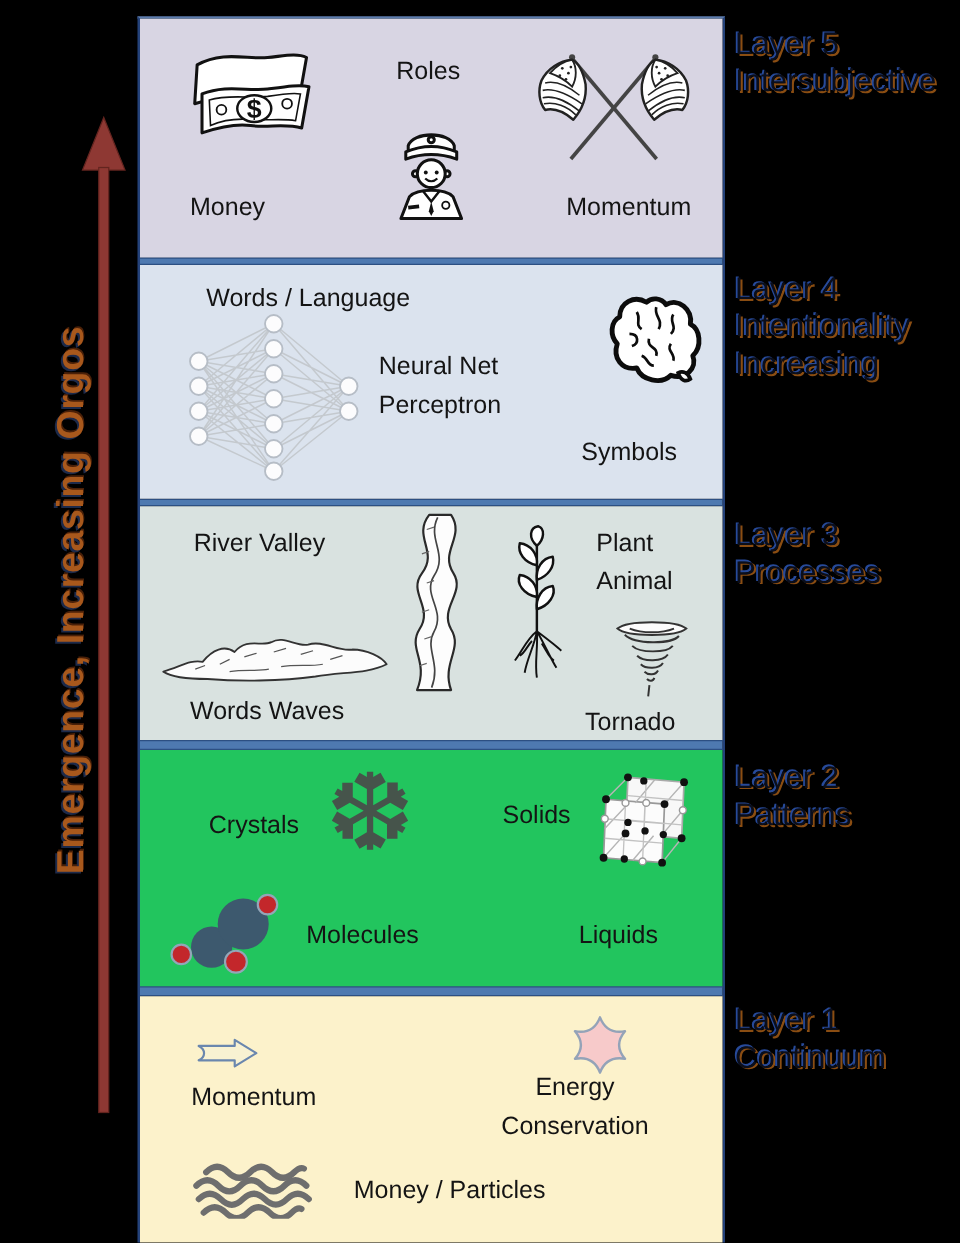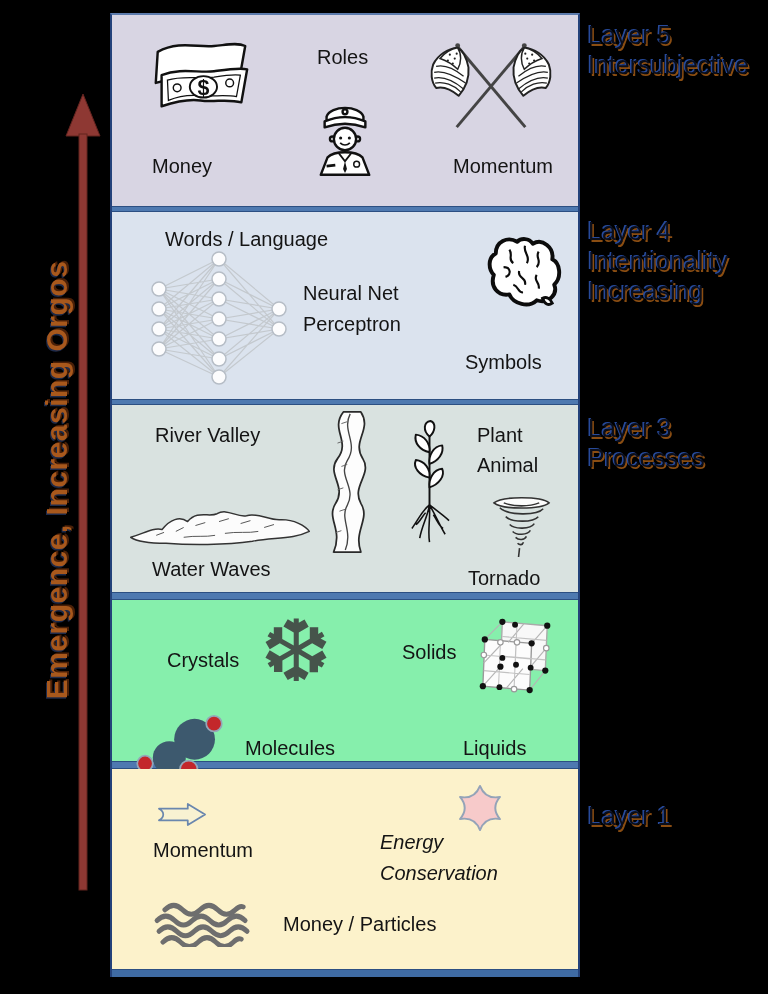--- a/index.html
+++ b/index.html
@@ -20,38 +20,38 @@
   
   .diagram{
     position:absolute;left:110px;top:13px;width:466px;
     border-left:2px solid #24427a;border-right:2px solid #24427a;
     border-top:2px solid #5c7bac;
   }
   .band{position:relative;}
   .band-l5{height:191px;background:#d8d5e3;}
   .band-l4{height:187px;background:#dbe3ee;}
   .band-l3{height:187px;background:#d9e2e0;}
-  .band-l2{height:161px;background:#86efac;}
+  .band-l2{height:189px;background:#22c55e;}
   .band-l1{height:200px;background:#fcf2cb;}
   .divider{height:4px;background:#4e79b0;border-top:1px solid #2c4f82;border-bottom:1px solid #2c4f82;}
   .divider-thick{height:6px;background:#4e79b0;border-top:1px solid #2c4f82;border-bottom:1px solid #2c4f82;}
   .bottom-bar{height:7px;background:#3f6ba3;border-top:1px solid #2c4f82;}
 
   .itext{position:absolute;font-size:20px;color:#141414;white-space:nowrap;line-height:27px;}
   .icn{position:absolute;}
 
   
   .rlabel{
     position:absolute;left:588px;width:176px;
     font-size:25px;line-height:30px;color:#0b0e1a;white-space:nowrap;
     text-shadow:-1.5px -1px 0 #274a9a,1.5px 1.5px 0 #8a4d12;
   }
 
   .snowflake{position:absolute;font-family:"DejaVu Sans",sans-serif;font-size:86px;line-height:86px;color:#46544b;}
-  .centered{text-align:left;font-style:italic;}
+  .centered{text-align:center;}
 </style>
 </head>
 <body>
 
 <div class="stage">
 
   <div class="emergence-label">Emergence, Increasing Orgos</div>
 
   <svg class="up-arrow" width="42" height="802" viewBox="0 0 42 802">
     <polygon points="21,2 38,44 4,44" fill="#8e3833" stroke="#63241f" stroke-width="1"></polygon>
@@ -176,21 +176,21 @@
       </svg>
 
       <div class="itext" style="left:365px;top:17px">Plant</div>
       <div class="itext" style="left:365px;top:47px">Animal</div>
 
       <svg class="icn" style="left:14px;top:95px" width="188" height="53" viewBox="0 0 190 54">
         <path d="M4 38 C18 34 26 28 36 30 C44 20 54 16 62 22 C72 10 84 18 92 14 C102 8 112 18 122 16 C134 12 146 22 158 20 C170 20 182 26 186 32 C170 40 150 38 128 42 C100 46 64 46 40 44 C22 44 10 42 4 38 Z" fill="#fcfcfc" stroke="#333" stroke-width="1.5" stroke-linejoin="round"></path>
         <path d="M30 36 L38 33 M50 32 L58 28 M70 26 L80 23 M94 22 L104 19 M116 24 L126 21 M140 28 L150 25 M58 38 C70 36 80 38 90 36 M100 34 C112 32 124 34 134 32" fill="none" stroke="#555" stroke-width="1"></path>
       </svg>
 
-      <div class="itext" style="left:40px;top:151px">Water Waves</div>
+      <div class="itext" style="left:40px;top:151px">Words Waves</div>
 
       <svg class="icn" style="left:378px;top:89px" width="63" height="67" viewBox="0 0 64 68">
         <path d="M4 9 C12 2 52 2 60 9 C52 16 12 16 4 9 Z" fill="#fcfcfc" stroke="#333" stroke-width="1.6"></path>
         <path d="M14 9 C24 13 40 13 50 9 M10 14 C18 22 48 22 54 15 M16 23 C22 29 44 29 49 23 M20 31 C25 36 41 36 45 30 M23 38 C27 42 38 42 41 37 M26 44 C29 47 35 47 37 43 M28 50 C30 52 33 52 34 49 M30 55 L29 64" fill="none" stroke="#333" stroke-width="1.6"></path>
       </svg>
 
       <div class="itext" style="left:356px;top:160px">Tornado</div>
     </div>
 
     <div class="divider-thick"></div>
@@ -282,17 +282,22 @@
   </div>
   <div class="rlabel" style="top:216px">
     <div>Layer 4</div>
     <div>Intentionality</div>
     <div>Increasing</div>
   </div>
   <div class="rlabel" style="top:413px">
     <div>Layer 3</div>
     <div>Processes</div>
   </div>
+  <div class="rlabel" style="top:607px">
+    <div>Layer 2</div>
+    <div>Patterns</div>
+  </div>
   <div class="rlabel" style="top:801px">
     <div>Layer 1</div>
+    <div>Continuum</div>
   </div>
 
 </div>
 
 </body></html>

